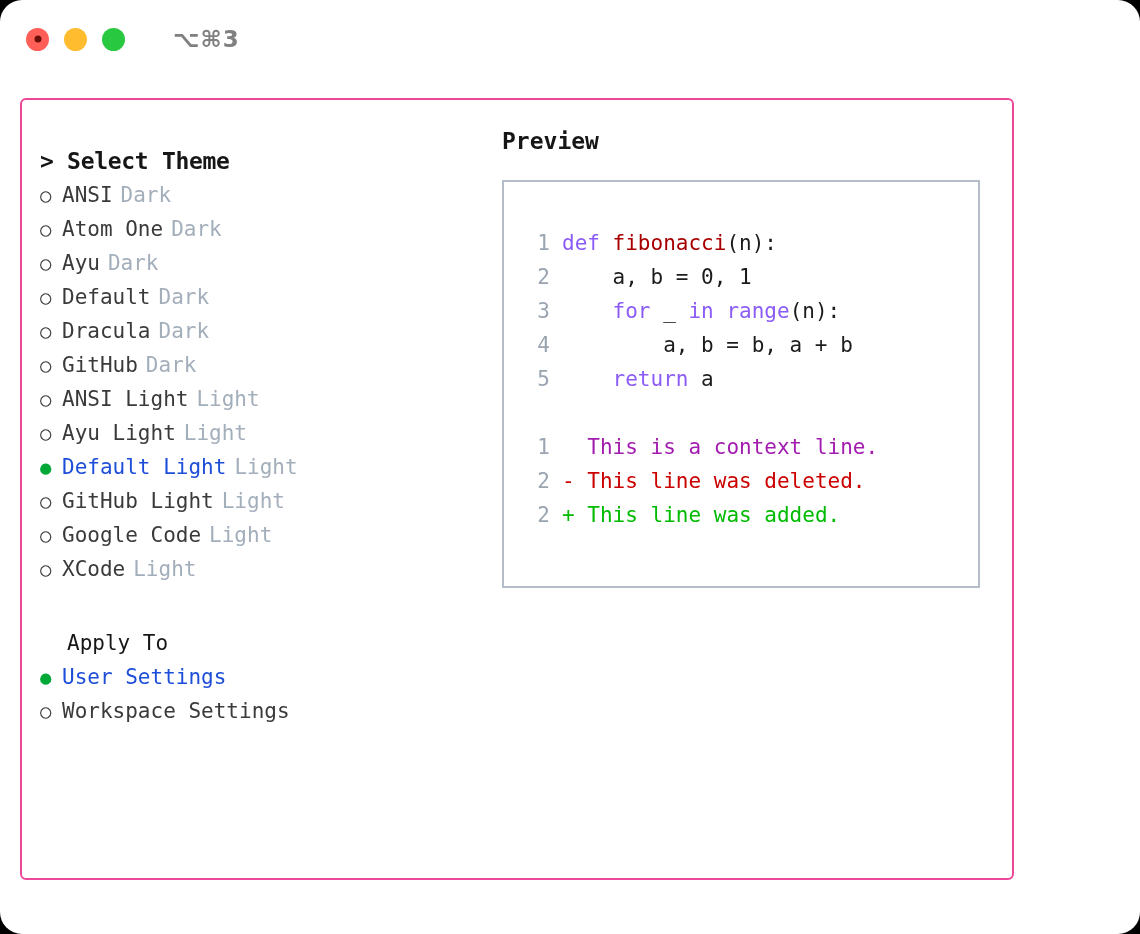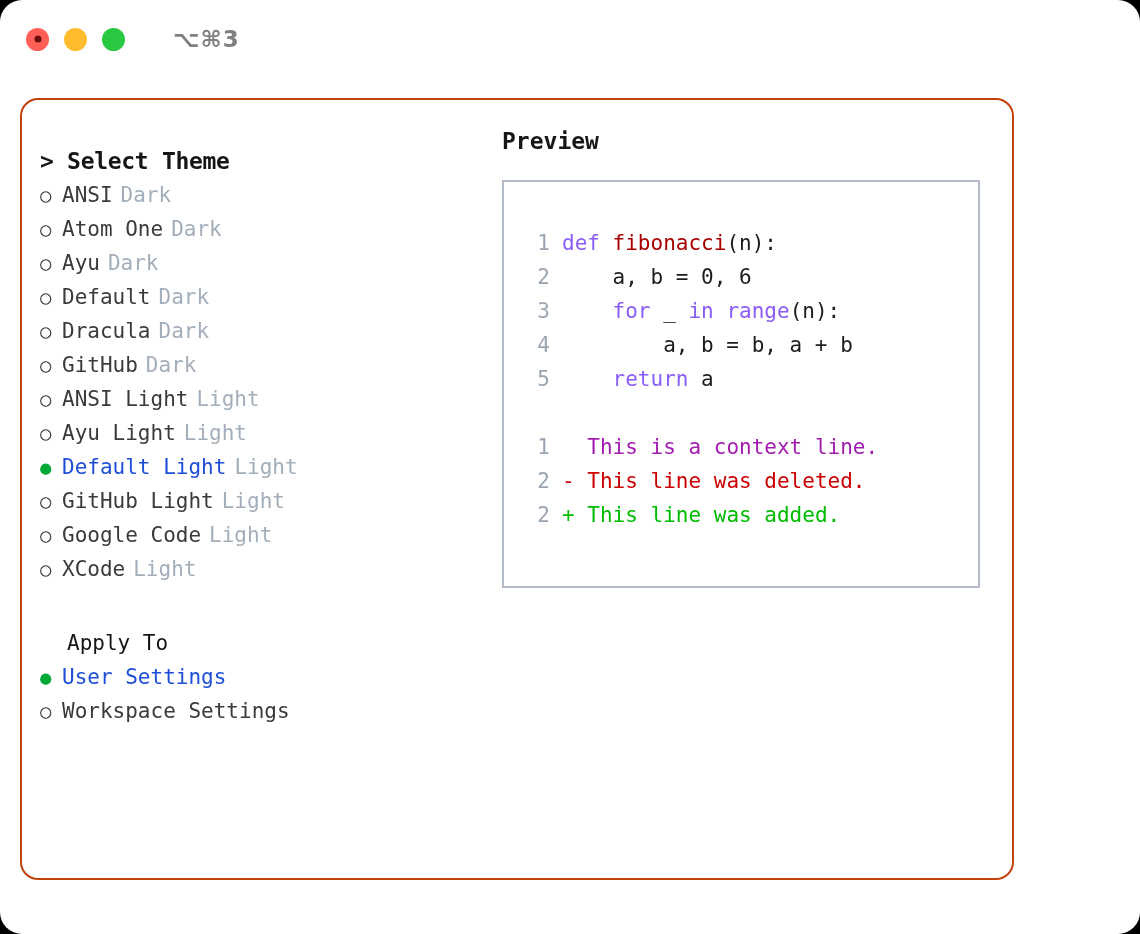--- a/index.html
+++ b/index.html
@@ -69,22 +69,22 @@
     letter-spacing: 1px;
   }
 
   
   .panel {
     position: absolute;
     left: 20px;
     top: 98px;
     width: 994px;
     height: 782px;
-    border: 2px solid #c2410c;
-    border-radius: 18px;
+    border: 2px solid #ec4899;
+    border-radius: 6px;
     box-sizing: border-box;
     background: #ffffff;
   }
 
   .panel-inner {
     position: absolute;
     left: 0; top: 0;
     width: 100%; height: 100%;
     display: flex;
   }
@@ -243,21 +243,21 @@
           </div>
 
       </div>
 
       <div class="right-col">
         <div class="preview-title">Preview</div>
 
         <div class="preview-box">
           <div id="code-block">
               <div class="code-line"><span class="lineno">1</span><span class="code-text"><span class="tok-kw">def </span><span class="tok-fn">fibonacci</span><span class="tok-pl">(n):</span></span></div>
-              <div class="code-line"><span class="lineno">2</span><span class="code-text"><span class="tok-pl">    a, b = 0, 6</span></span></div>
+              <div class="code-line"><span class="lineno">2</span><span class="code-text"><span class="tok-pl">    a, b = 0, 1</span></span></div>
               <div class="code-line"><span class="lineno">3</span><span class="code-text"><span class="tok-pl">    </span><span class="tok-kw">for</span><span class="tok-pl"> _ </span><span class="tok-kw">in</span><span class="tok-pl"> </span><span class="tok-kw">range</span><span class="tok-pl">(n):</span></span></div>
               <div class="code-line"><span class="lineno">4</span><span class="code-text"><span class="tok-pl">        a, b = b, a + b</span></span></div>
               <div class="code-line"><span class="lineno">5</span><span class="code-text"><span class="tok-pl">    </span><span class="tok-kw">return</span><span class="tok-pl"> a</span></span></div>
             </div>
           <div class="blank-line"></div>
           <div id="diff-block">
               <div class="code-line"><span class="lineno">1</span><span class="diff-ctx"> </span><span class="diff-ctx"> </span><span class="diff-ctx">This is a context line.</span></div>
               <div class="code-line"><span class="lineno">2</span><span class="diff-del">-</span><span class="diff-del"> </span><span class="diff-del">This line was deleted.</span></div>
               <div class="code-line"><span class="lineno">2</span><span class="diff-add">+</span><span class="diff-add"> </span><span class="diff-add">This line was added.</span></div>
             </div>

